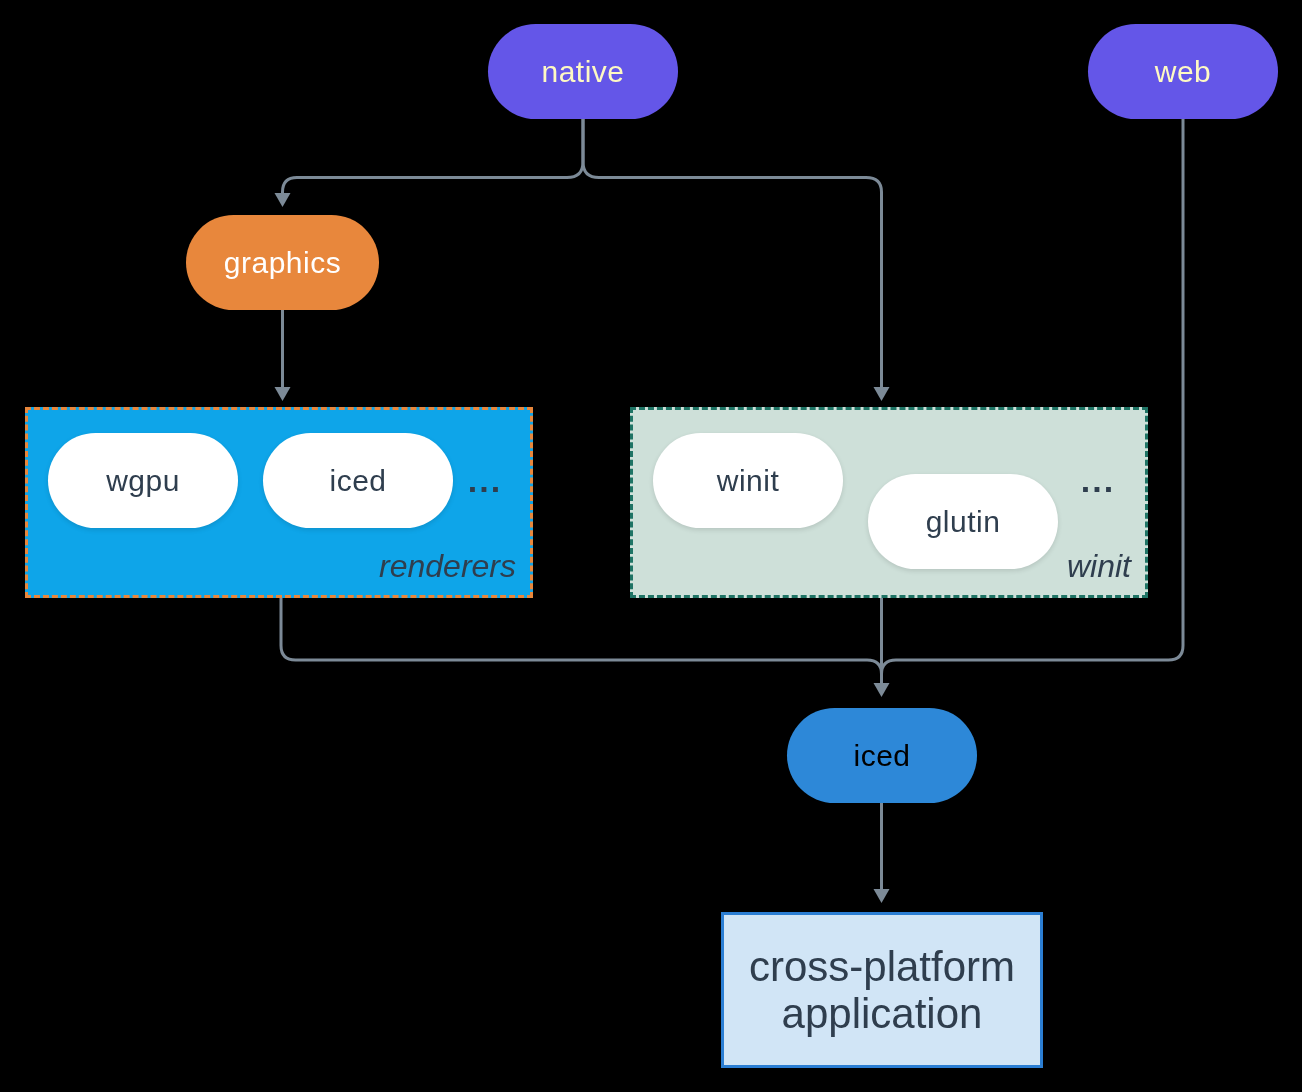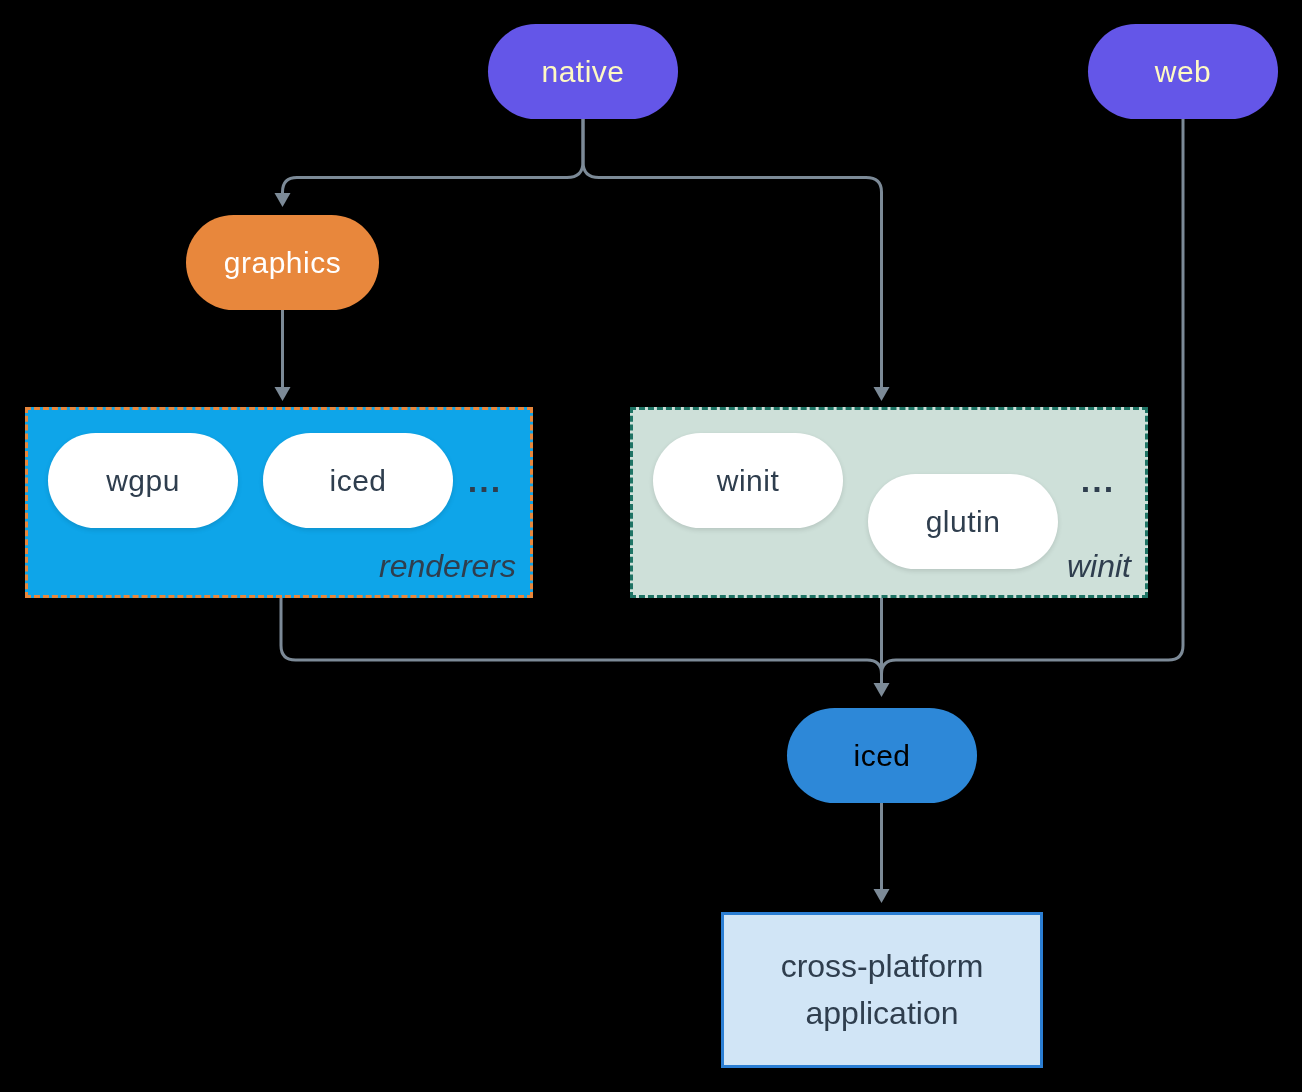--- a/index.html
+++ b/index.html
@@ -63,21 +63,21 @@
     color:#2F3E4E;font-size:32px;font-style:italic;
   }
 
   #node-application{
     position:absolute;left:721px;top:912px;
     width:322px;height:156px;
     box-sizing:border-box;
     background:#D1E5F6;
     border:3px solid #2B7ED3;
     display:flex;align-items:center;justify-content:center;text-align:center;
-    color:#2F3E4E;font-size:32px;line-height:47px;
+    color:#2F3E4E;font-size:42px;line-height:47px;
     white-space:pre-line;
   }
 </style>
 </head>
 <body>
 
 <div class="canvas">
 
   <svg class="connectors" viewBox="0 0 1302 1092" aria-hidden="true">
 

